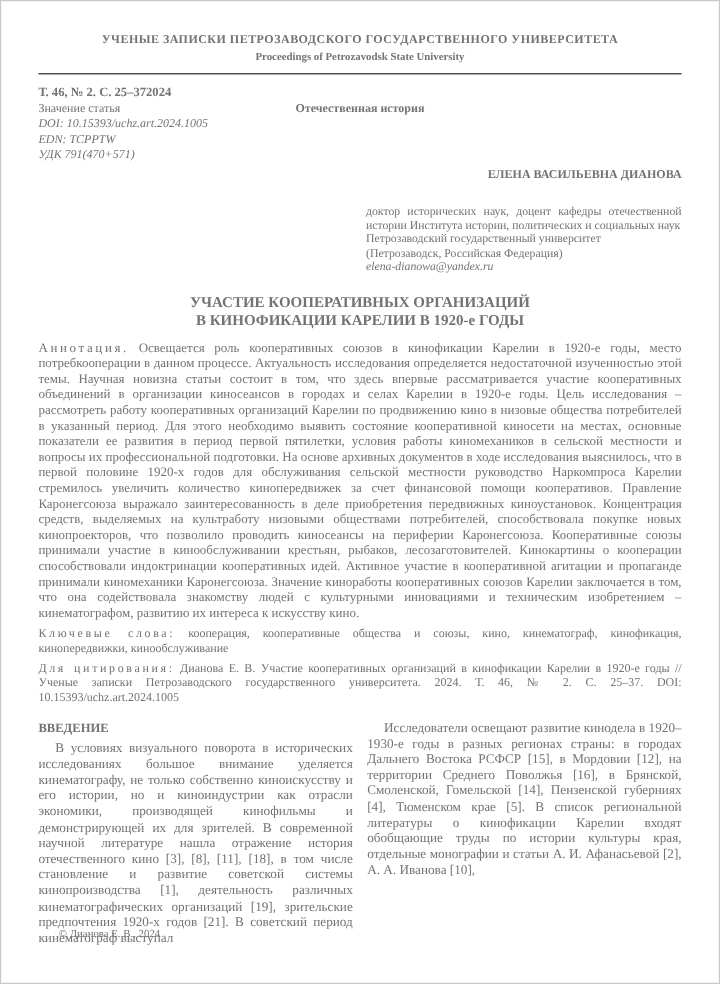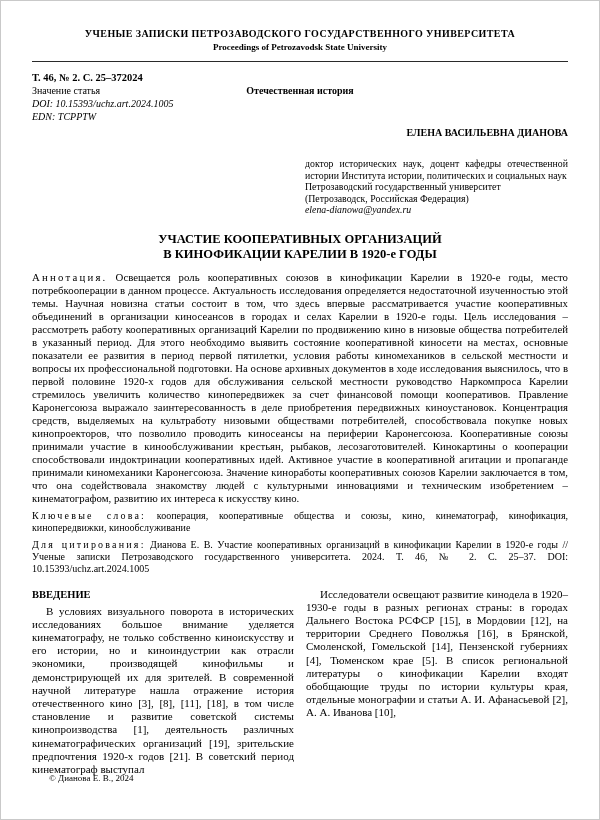--- a/index.html
+++ b/index.html
@@ -9,21 +9,21 @@
   }
   .page {
     position: relative;
     width: 600px;
     height: 820px;
     box-sizing: border-box;
     background: #ffffff;
     border: 1px solid #c9c9c9;
     padding: 26px 31px 0 31px;
     font-family: "Liberation Serif", "DejaVu Serif", serif;
-    color: #000000;
+    color: #737373;
     overflow: hidden;
   }
   
   .journal-header { text-align: center; }
   .journal-title-ru {
     font-size: 10px;
     font-weight: bold;
     letter-spacing: 0.4px;
     line-height: 13px;
   }
@@ -139,20 +139,21 @@
   </div>
 
   <div class="meta-row-2">
     <span>Значение статья</span>
     <span class="section">Отечественная история</span>
     <span></span>
   </div>
 
   <div class="meta-line">DOI: 10.15393/uchz.art.2024.1005</div>
   <div class="meta-line">EDN: TCPPTW</div>
+  <div class="meta-line">УДК 791(470+571)</div>
 
   <div class="author-block">
     <div class="author-name">ЕЛЕНА ВАСИЛЬЕВНА ДИАНОВА</div>
     <div class="author-degree">доктор исторических наук, доцент кафедры отечественной истории Института истории, политических и социальных наук</div>
     <div>Петрозаводский государственный университет</div>
     <div>(Петрозаводск, Российская Федерация)</div>
     <div class="author-email">elena-dianowa@yandex.ru</div>
   </div>
 
   <h1 class="article-title"><span>УЧАСТИЕ КООПЕРАТИВНЫХ ОРГАНИЗАЦИЙ</span><br><span>В КИНОФИКАЦИИ КАРЕЛИИ В 1920-е ГОДЫ</span></h1>

